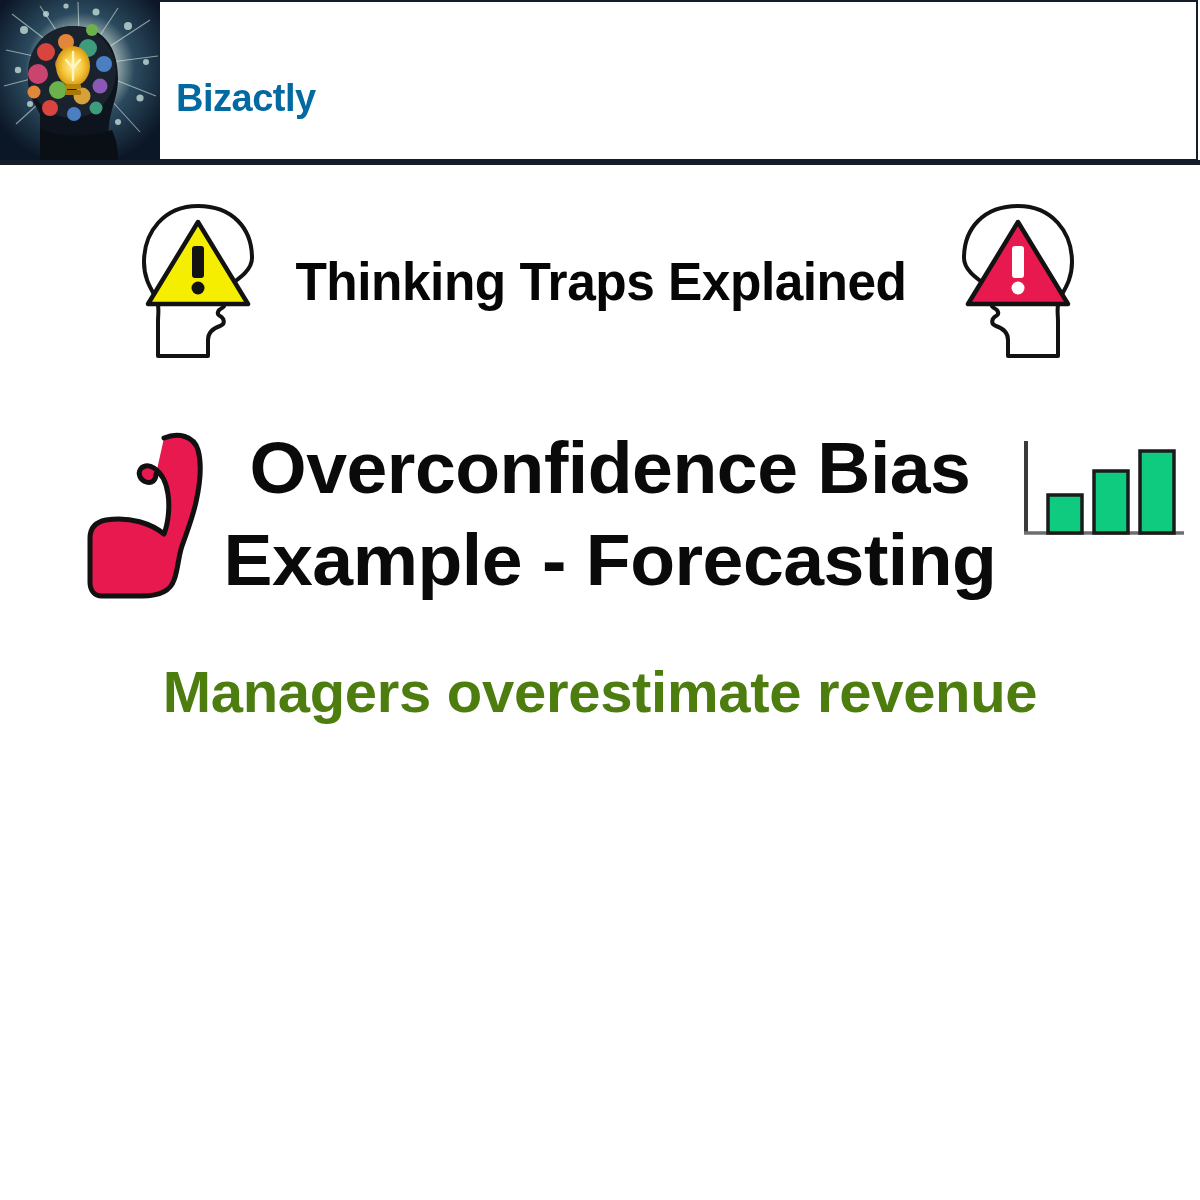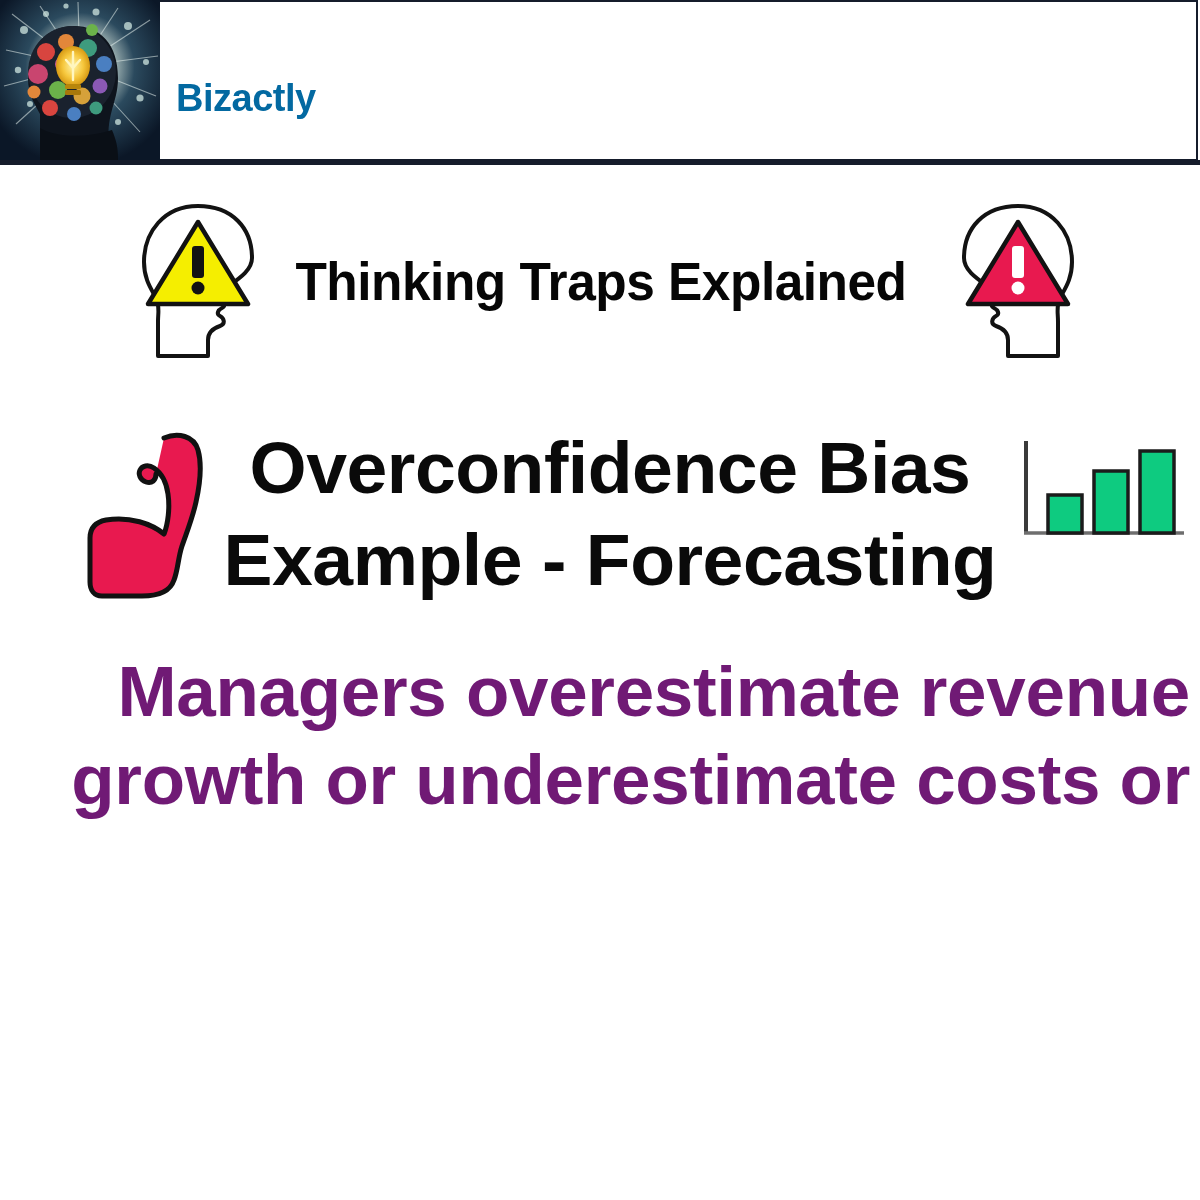--- a/index.html
+++ b/index.html
@@ -145,27 +145,27 @@
     transform: scaleX(1.02);
   }
   .heading-line-2 { letter-spacing: -0.5px; }
 
   
   .statement {
     position: absolute;
     left: 10px;
     top: 648px;
     width: 1180px;
-    text-align: right;
+    text-align: center;
     font-family: "Liberation Sans Narrow", "Liberation Sans", sans-serif;
     font-weight: bold;
-    font-size: 71px;
+    font-size: 58px;
     line-height: 88px;
     letter-spacing: -0.3px;
-    color: #701a75;
+    color: #4d7c0f;
   }
   .statement .line { display: block; white-space: nowrap; }
 </style>
 </head>
 <body>
 
 <div class="header">
   <div class="header-box"></div>
   <div class="header-underline"></div>
 
@@ -296,14 +296,13 @@
       <line x1="6" y1="94" x2="166" y2="94" stroke="#6e6e6e" stroke-width="3.5"></line>
       <rect x="30" y="56" width="34" height="38" fill="#0ecb80" stroke="#1b1b1b" stroke-width="3.5"></rect>
       <rect x="76" y="32" width="34" height="62" fill="#0ecb80" stroke="#1b1b1b" stroke-width="3.5"></rect>
       <rect x="122" y="12" width="34" height="82" fill="#0ecb80" stroke="#1b1b1b" stroke-width="3.5"></rect>
     </svg>
   </div>
 </div>
 
 <div class="statement">
   <span class="line">Managers overestimate revenue</span>
-  <span class="line">growth or underestimate costs or</span>
 </div>
 
 </body></html>

